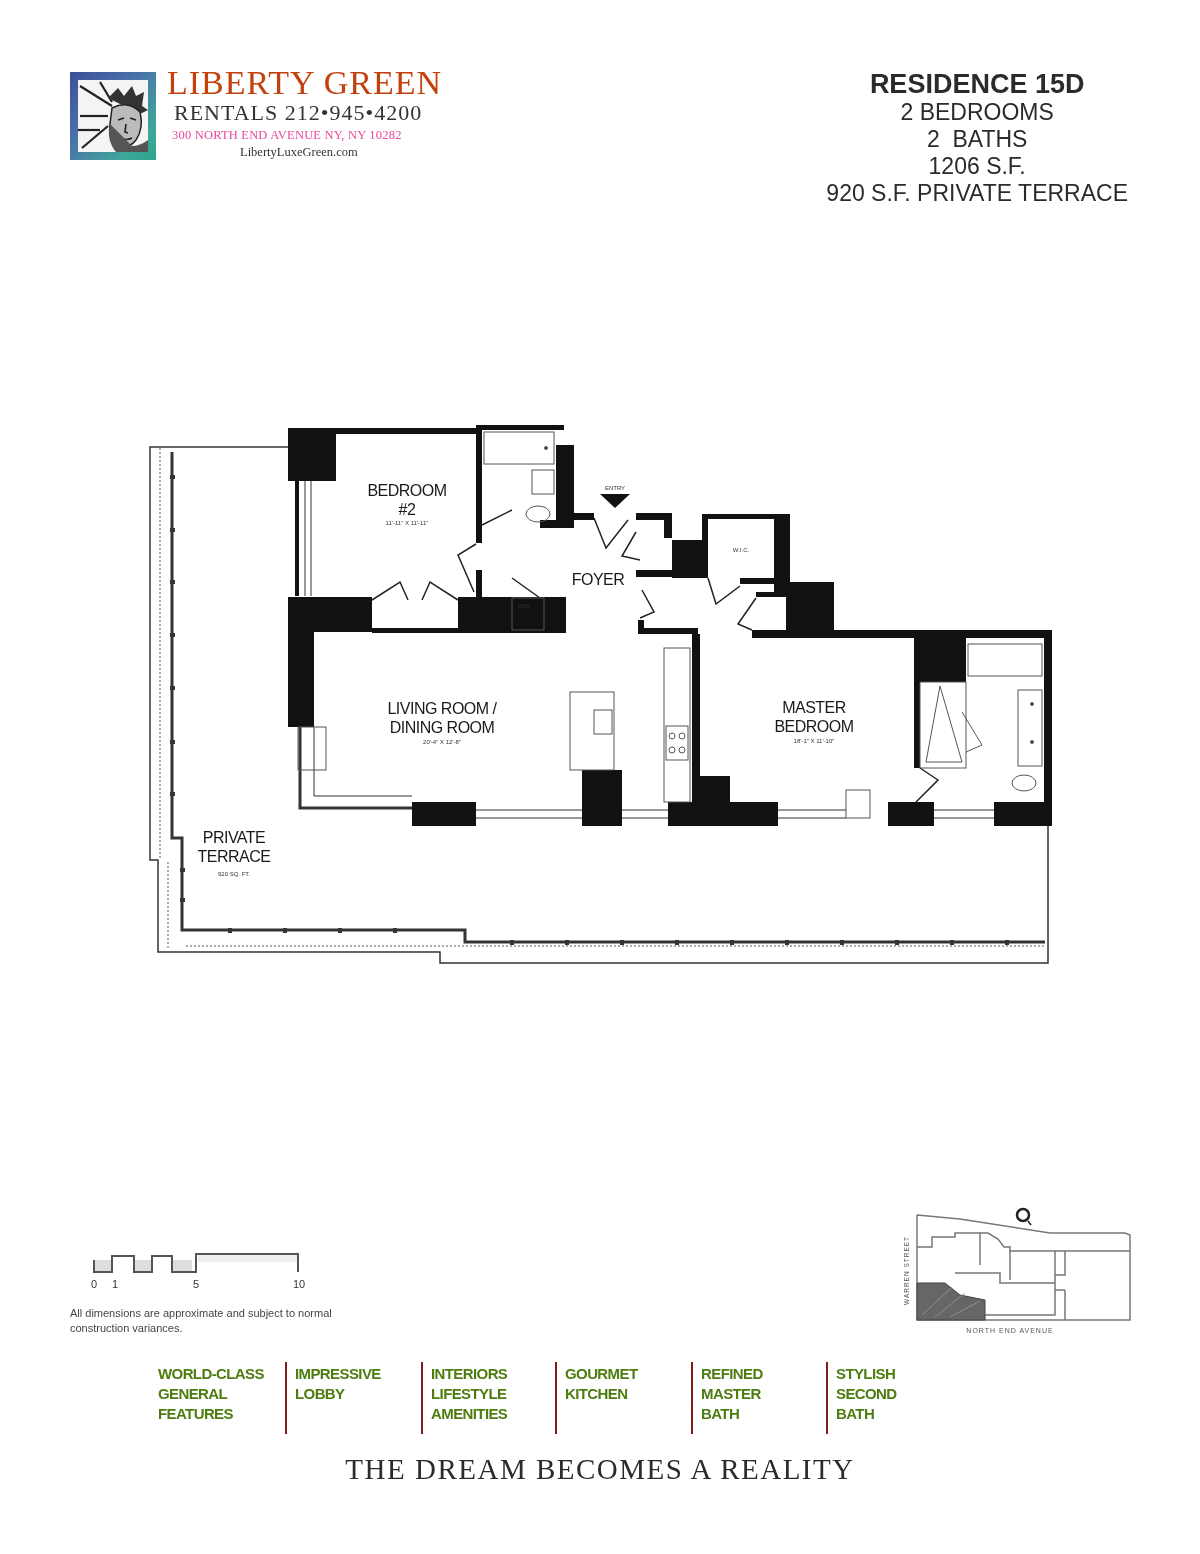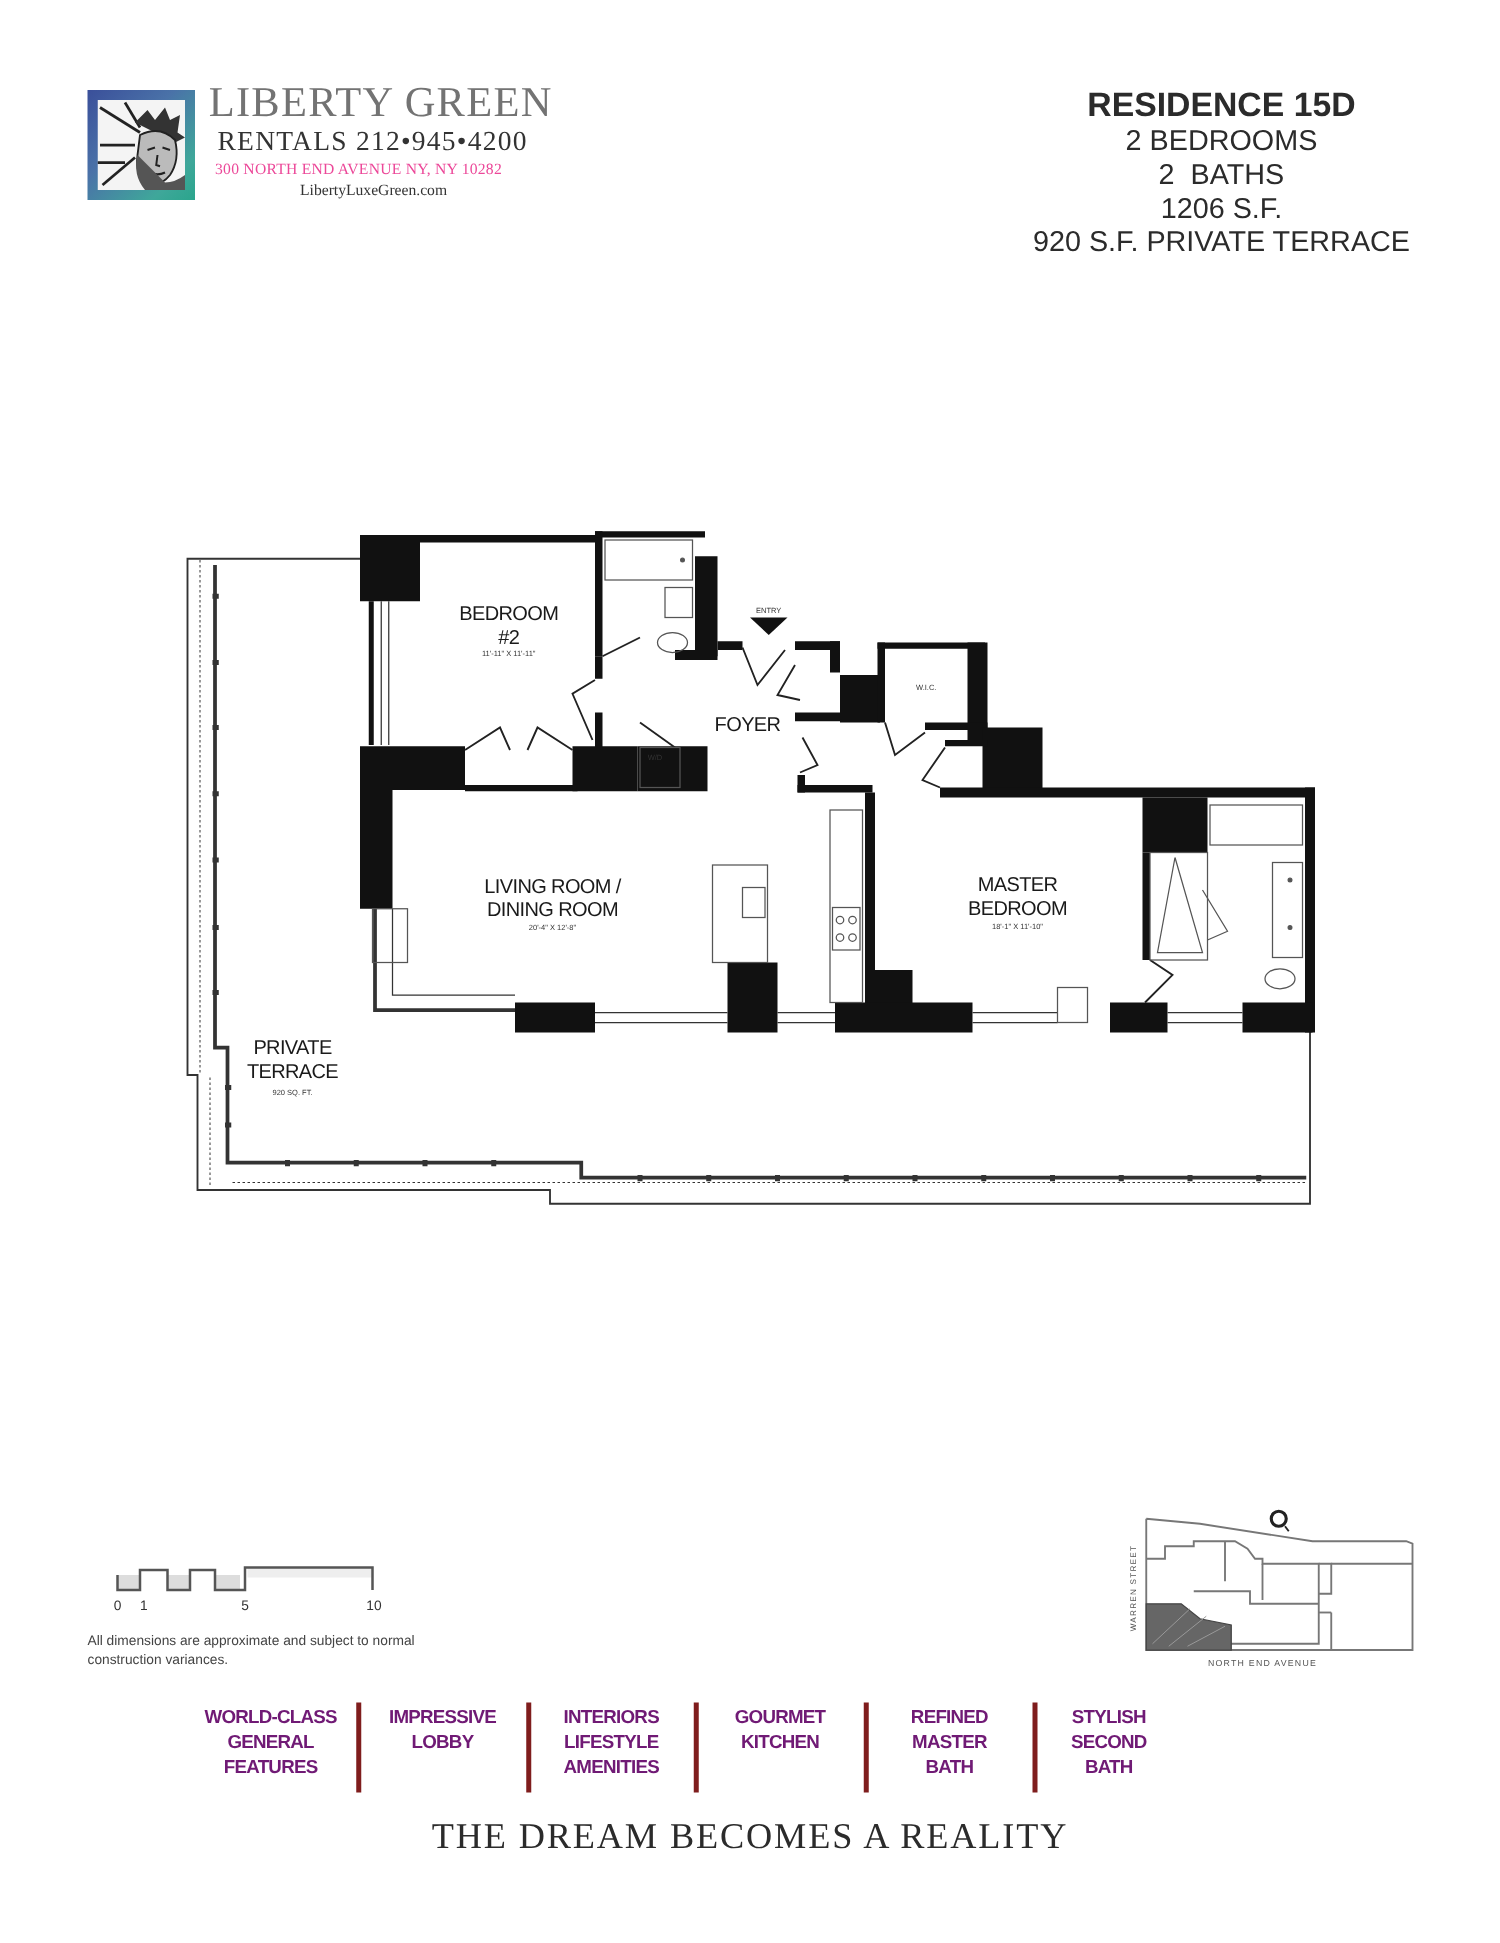--- a/index.html
+++ b/index.html
@@ -5,21 +5,21 @@
     html, body { margin: 0; padding: 0; background: #ffffff; }
     body { width: 1200px; height: 1554px; position: relative; overflow: hidden; color: #1a1a1a; }
     .abs { position: absolute; }
 
     
     .logo-badge { left: 70px; top: 72px; width: 86px; height: 88px;
       background: linear-gradient(135deg, #3a4f9a 0%, #4a72a8 40%, #3fa79a 80%, #2aa58c 100%);
       box-sizing: border-box; padding: 8px; }
     .logo-badge svg { width: 100%; height: 100%; display: block; }
     .brand-name { left: 167px; top: 66px; font-family: "Liberation Serif", "DejaVu Serif", serif;
-      font-size: 34px; letter-spacing: 1px; color: #737373; line-height: 1; text-align: center; }
+      font-size: 34px; letter-spacing: 1px; color: #c2410c; line-height: 1; text-align: center; }
     .brand-rentals { left: 174px; top: 102px; font-family: "Liberation Serif", "DejaVu Serif", serif;
       font-size: 22px; letter-spacing: 1px; color: #333; line-height: 1; }
     .brand-address { left: 172px; top: 129px; font-family: "Liberation Serif", "DejaVu Serif", serif;
       font-size: 12.5px; color: #ec4899; line-height: 1; letter-spacing: 0.2px; }
     .brand-site { left: 240px; top: 146px; font-family: "Liberation Serif", "DejaVu Serif", serif;
       font-size: 12.5px; color: #333; line-height: 1; }
 
     
     .res-info { right: 72px; top: 70px; text-align: center; font-family: "Liberation Sans", "DejaVu Sans", sans-serif; color: #2b2b2b; }
     .res-title { font-size: 27px; font-weight: bold; line-height: 29px; }
@@ -36,23 +36,23 @@
     .scale-area { left: 88px; top: 1252px; width: 230px; height: 50px; }
     .disclaimer { left: 70px; top: 1306px; width: 280px; font-family: "Liberation Sans", "DejaVu Sans", sans-serif;
       font-size: 11px; color: #444; line-height: 15px; }
 
     
     .keyplan { left: 880px; top: 1195px; width: 260px; height: 145px; }
 
     
     .features { left: 150px; top: 1362px; height: 72px; display: flex; }
     .feature { font-family: "Liberation Sans", "DejaVu Sans", sans-serif; font-size: 15px; font-weight: bold;
-      color: #701a75; line-height: 20px; letter-spacing: -0.6px; padding: 2px 10px 0 8px; box-sizing: border-box;
-      height: 72px; text-align: center; }
-    .feature + .feature { border-left: 4px solid #7f1d1d; }
+      color: #4d7c0f; line-height: 20px; letter-spacing: -0.6px; padding: 2px 10px 0 8px; box-sizing: border-box;
+      height: 72px; }
+    .feature + .feature { border-left: 2px solid #7f1d1d; }
     .feature span { display: block; }
 
     .tagline { left: 0; width: 1200px; top: 1453px; text-align: center; font-family: "Liberation Serif", "DejaVu Serif", serif;
       font-size: 29px; letter-spacing: 1.5px; color: #2b2b2b; }
   </style>
 </head>
 <body>
 
 <div class="abs logo-badge">
   <svg viewBox="0 0 70 72">

